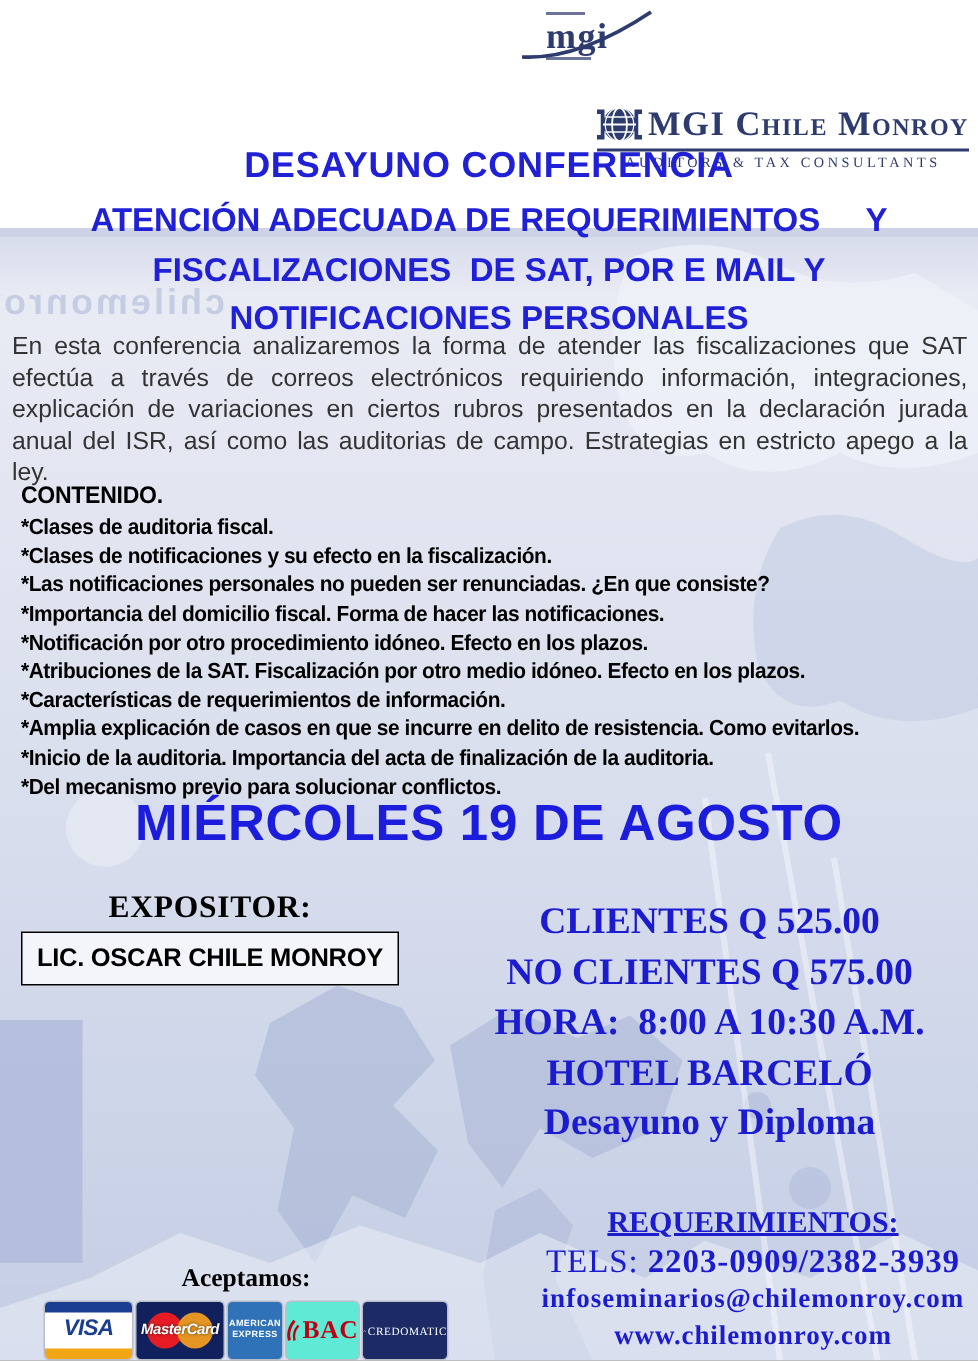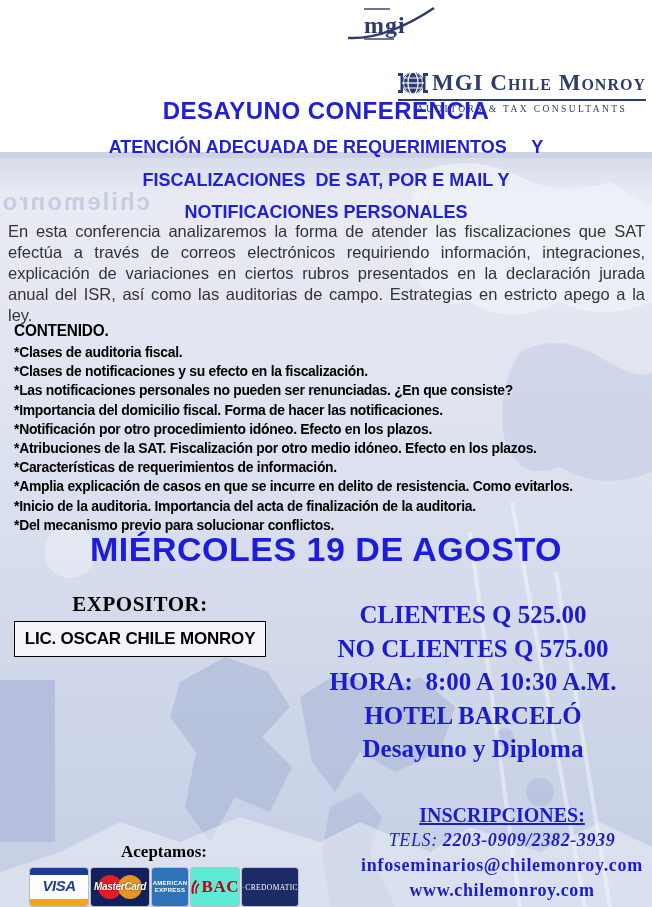--- a/index.html
+++ b/index.html
@@ -38,21 +38,21 @@
     text-align:center; font-family:"Liberation Serif", serif;
     font-size:9.5px; letter-spacing:2.4px; color:#2e3b6e; white-space:nowrap;
   }
   
   .kicker{
     position:absolute; left:0; top:97px; width:652px; text-align:center;
     font-size:24px; font-weight:bold; color:#2020d6; letter-spacing:.5px;
   }
   .subtitle{
     position:absolute; left:0; top:131px; width:652px; text-align:center;
-    font-size:18px; font-weight:bold; color:#2020d6; line-height:32.5px;
+    font-size:22px; font-weight:bold; color:#2020d6; line-height:32.5px;
   }
   .subtitle div{white-space:pre;}
   
   .intro{
     position:absolute; left:8px; top:221px; width:637px;
     font-size:16.5px; line-height:21px; color:#333;
     text-align:justify;
   }
   
   .contenido{position:absolute; left:14px; top:322px; width:652px;
@@ -87,21 +87,21 @@
     font-family:"Liberation Serif", serif; font-weight:bold;
     font-size:25px; color:#1b1bd0; line-height:33.5px;
   }
   .details div{white-space:pre;}
   
   .inscripciones{
     position:absolute; left:352px; top:803px; width:300px; text-align:center;
     font-family:"Liberation Serif", serif; color:#1b1bd0; line-height:25px;
   }
   .inscripciones .heading{font-size:20px; font-weight:bold; text-decoration:underline;}
-  .inscripciones .tels{font-size:18px; letter-spacing:.6px; white-space:nowrap;font-style:italic;}
+  .inscripciones .tels{font-size:22px; letter-spacing:.6px; white-space:nowrap;}
   .inscripciones .tels b{font-weight:bold;}
   .inscripciones .email{font-size:18px; font-weight:bold; letter-spacing:.7px; white-space:nowrap;}
   .inscripciones .web{font-size:18px; font-weight:bold; letter-spacing:.6px;}
   
   .payments{position:absolute; left:28px; top:830px; width:272px; text-align:center;}
   .payments .label{
     font-family:"Liberation Serif", serif; font-weight:bold;
     font-size:17px; color:#000; margin-bottom:6px;margin-top:12px;
   }
   .cards{display:flex; justify-content:center; align-items:center; gap:3px;}
@@ -237,21 +237,21 @@
 
   <div class="details">
     <div>CLIENTES Q 525.00</div>
     <div>NO CLIENTES Q 575.00</div>
     <div>HORA:  8:00 A 10:30 A.M.</div>
     <div>HOTEL BARCELÓ</div>
     <div>Desayuno y Diploma</div>
   </div>
 
   <div class="inscripciones">
-    <div class="heading">INSCRIPCIONES:</div>
+    <div class="heading">REQUERIMIENTOS:</div>
     <div class="tels"><span>TELS:</span> <b>2203-0909/2382-3939</b></div>
     <div class="email">infoseminarios@chilemonroy.com</div>
     <div class="web">www.chilemonroy.com</div>
   </div>
 
   <div class="payments">
     <div class="label">Aceptamos:</div>
     <div class="cards">
       <div class="card card-visa">
         <div class="strip-top"></div>

